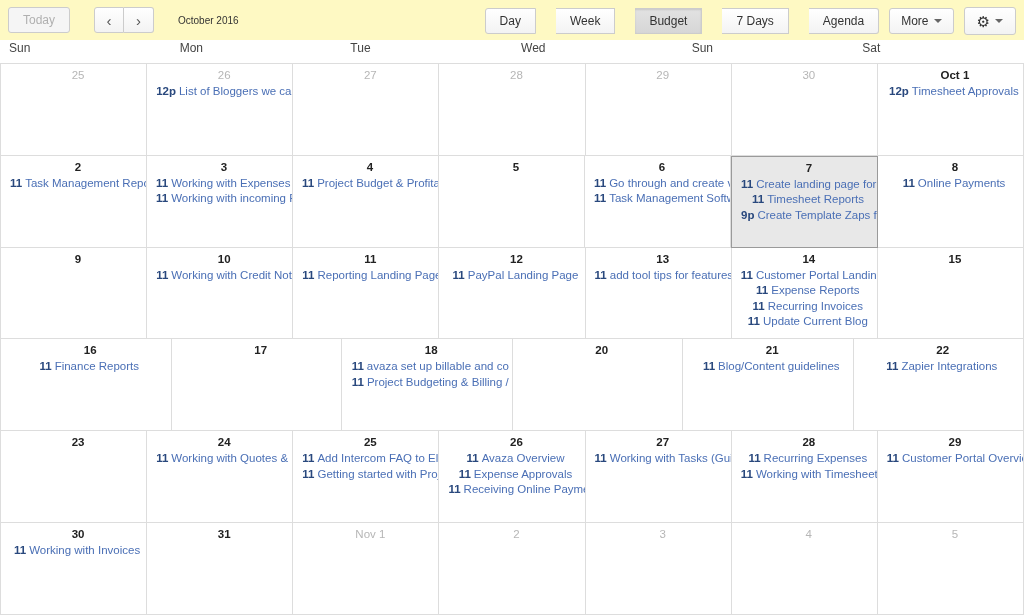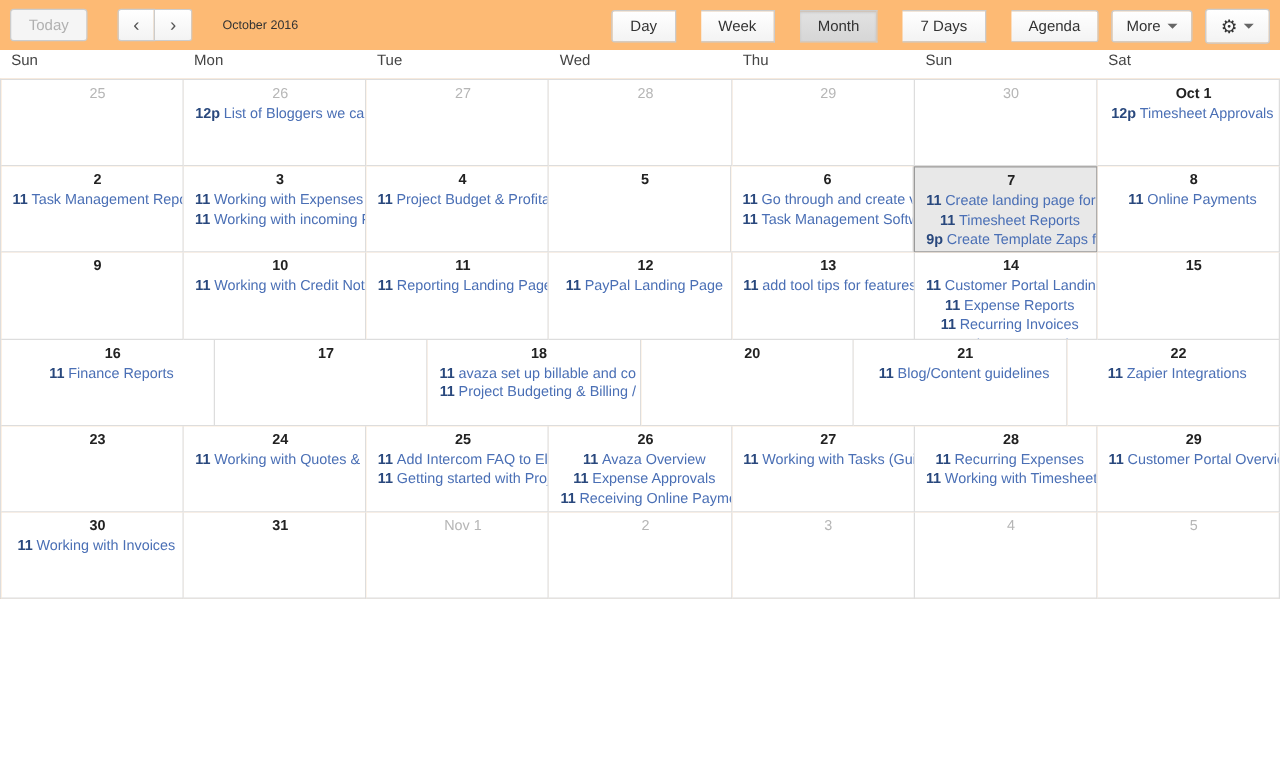--- a/index.html
+++ b/index.html
@@ -5,25 +5,25 @@
   * { box-sizing: border-box; margin: 0; padding: 0; }
   html, body {
     width: 1024px;
     height: 615px;
     background: #ffffff;
     font-family: "Liberation Sans", sans-serif;
     overflow: hidden;
   }
   .app {
     width: 1024px;
-    height: 479px;
+    height: 615px;
     position: relative;
     display: flex;
     flex-direction: column;
-    background: #fdba74;
+    background: #fef9c3;
   }
 
   
   .toolbar {
     height: 40px;
     flex: 0 0 40px;
     display: flex;
     align-items: center;
     padding: 0 8px;
     position: relative;
@@ -189,21 +189,21 @@
       <div class="btn">‹</div>
       <div class="btn">›</div>
     </div>
 
     <div class="title">October 2016</div>
 
     <div class="right-cluster">
       <div class="view-group" id="view-group">
           <div class="btn">Day</div>
           <div class="btn">Week</div>
-          <div class="btn active">Month</div>
+          <div class="btn active">Budget</div>
           <div class="btn">7 Days</div>
           <div class="btn">Agenda</div>
         </div>
 
       <div class="btn" id="more-button">
         <span>More</span>
         <span class="caret"></span>
       </div>
 
       <div class="btn" id="settings-button">
@@ -211,21 +211,20 @@
         <span class="caret"></span>
       </div>
     </div>
   </div>
 
   <div class="dow-row" id="dow-row">
       <div class="dow-cell">Sun</div>
       <div class="dow-cell">Mon</div>
       <div class="dow-cell">Tue</div>
       <div class="dow-cell">Wed</div>
-      <div class="dow-cell">Thu</div>
       <div class="dow-cell">Sun</div>
       <div class="dow-cell">Sat</div>
     </div>
 
   <div class="grid" id="grid">
       <div class="week">
         <div class="day other-month">
           <div class="daynum">25</div>
           <div class="events"></div>
         </div>

